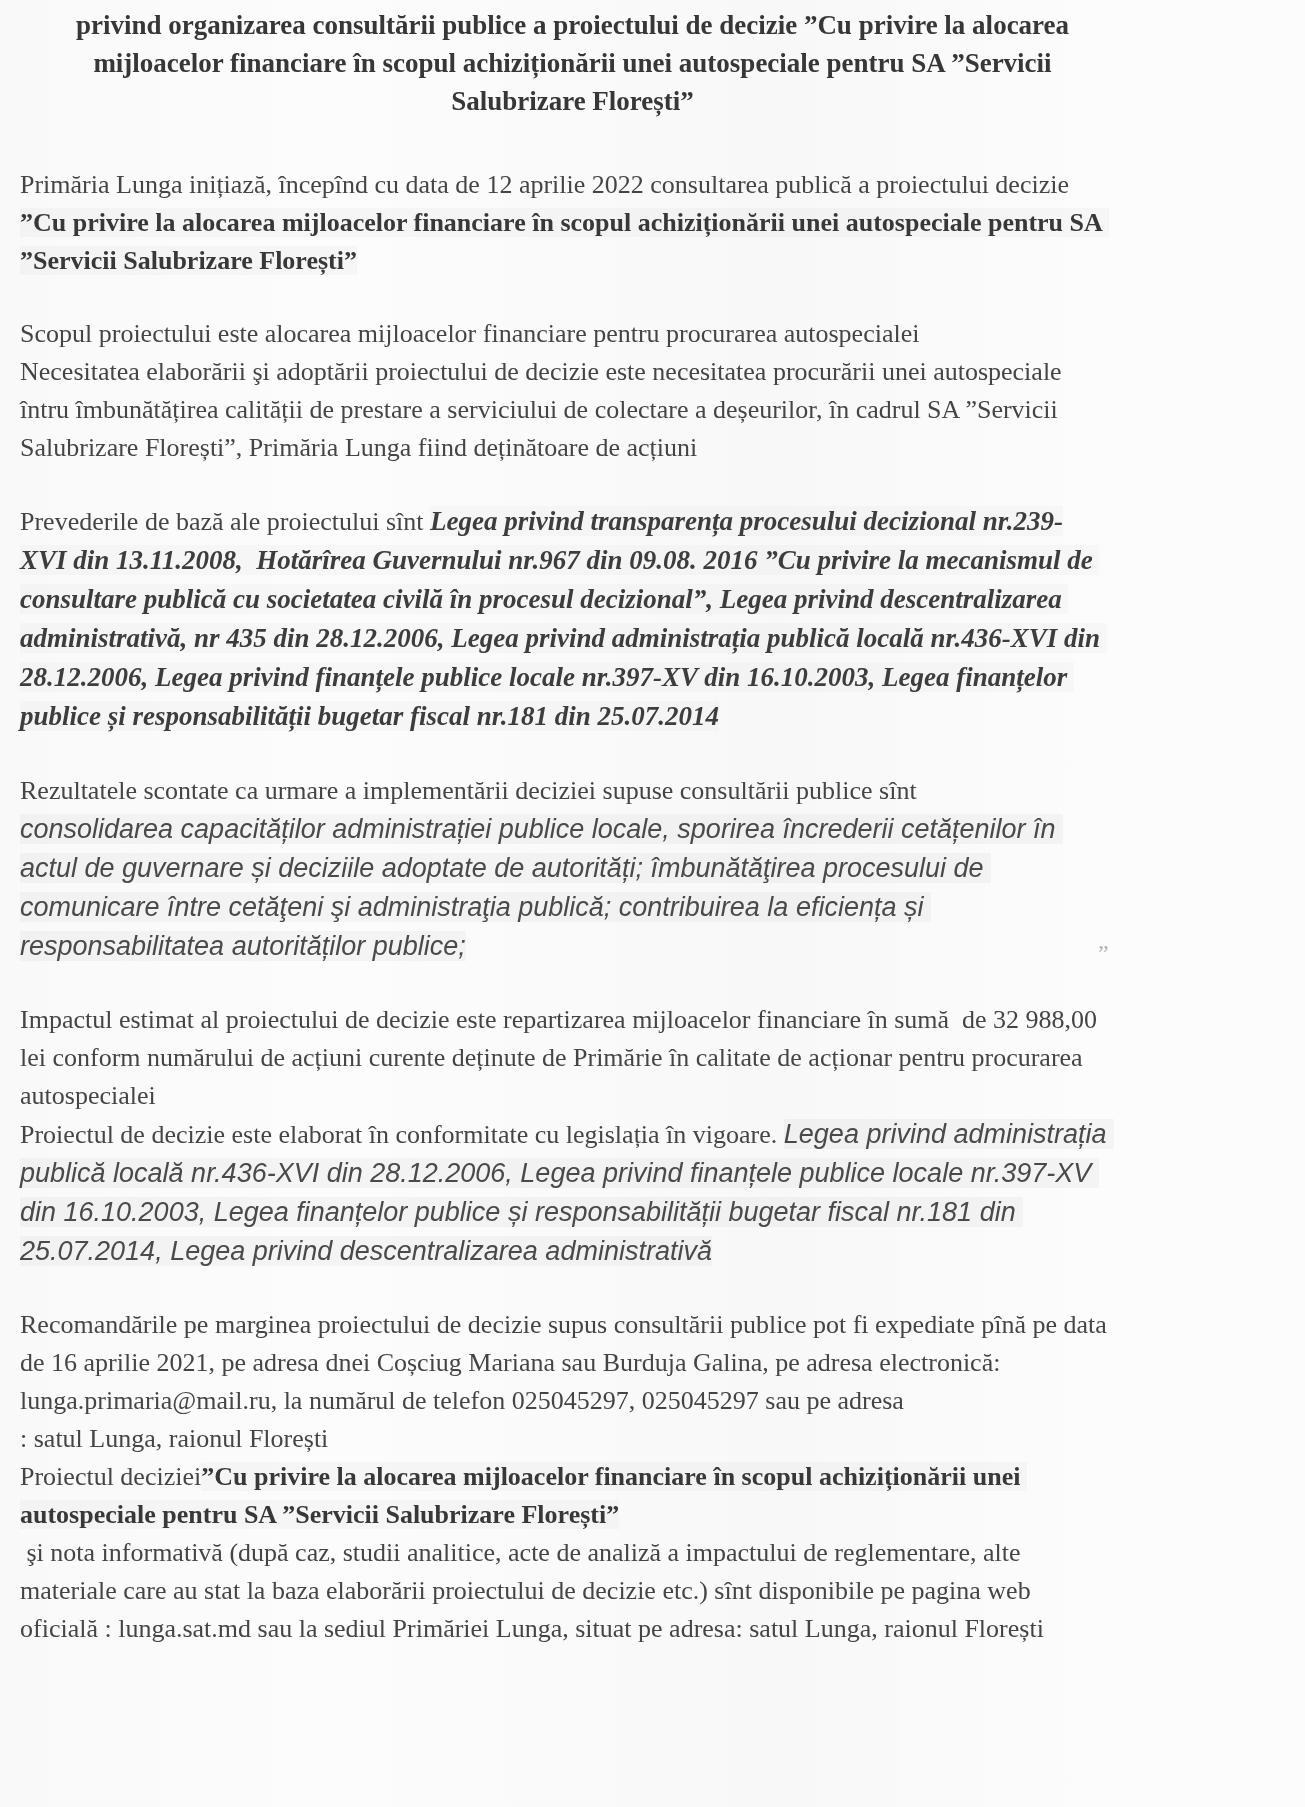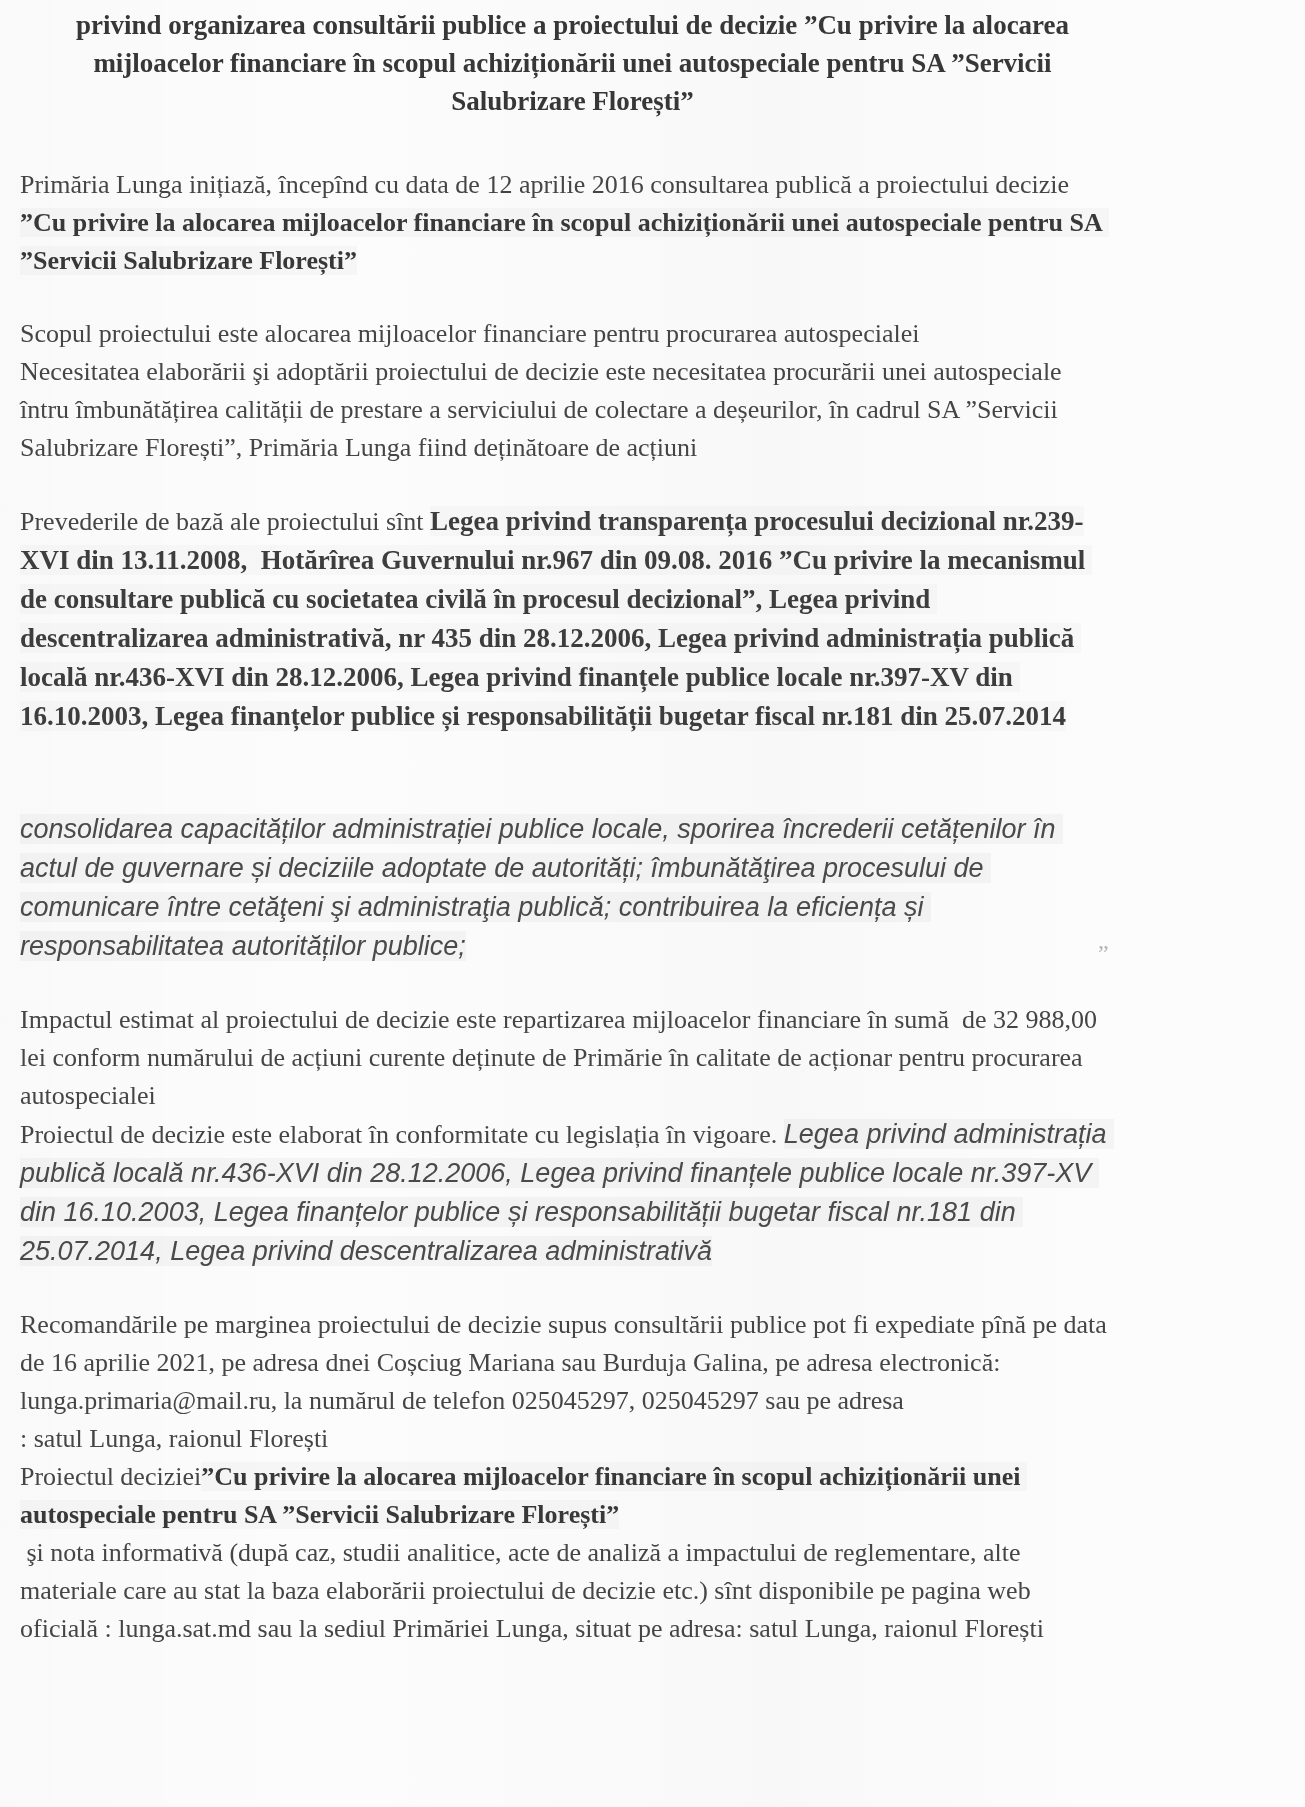--- a/index.html
+++ b/index.html
@@ -39,20 +39,21 @@
   }
   .serif { font-family: "Liberation Serif", serif; }
   .bold {
     font-weight: 700;
     color: #383838;
     background: rgba(0,0,0,0.025);
   }
   .law {
     font-family: "Liberation Serif", serif;
     font-weight: 700;
+    font-style: italic;
     font-size: 27px;
     color: #3d3d3d;
     background: rgba(0,0,0,0.02);
   }
   .sansit {
     font-family: "Liberation Sans", sans-serif;
     font-style: italic;
     font-size: 27px;
     color: #4a4a4a;
     background: rgba(0,0,0,0.03);
@@ -66,29 +67,29 @@
     background: none;
   }
 </style>
 </head>
 <body>
 
 <div class="page">
 
   <div class="title">privind organizarea consultării publice a proiectului de decizie ”Cu privire la alocarea mijloacelor financiare în scopul achiziționării unei autospeciale pentru SA ”Servicii Salubrizare Florești”</div>
 
-  <p class="para"><span class="serif">Primăria Lunga inițiază, începînd cu data de 12 aprilie 2016 consultarea publică a proiectului decizie </span><span class="serif bold">”Cu privire la alocarea mijloacelor financiare în scopul achiziționării unei autospeciale pentru SA ”Servicii Salubrizare Florești”</span></p>
+  <p class="para"><span class="serif">Primăria Lunga inițiază, începînd cu data de 12 aprilie 2022 consultarea publică a proiectului decizie </span><span class="serif bold">”Cu privire la alocarea mijloacelor financiare în scopul achiziționării unei autospeciale pentru SA ”Servicii Salubrizare Florești”</span></p>
 
   <p class="para serif">Scopul proiectului este alocarea mijloacelor financiare pentru procurarea autospecialei
 Necesitatea elaborării şi adoptării proiectului de decizie este necesitatea procurării unei autospeciale întru îmbunătățirea calității de prestare a serviciului de colectare a deșeurilor, în cadrul SA ”Servicii Salubrizare Florești”, Primăria Lunga fiind deținătoare de acțiuni</p>
 
   <p class="para"><span class="serif">Prevederile de bază ale proiectului sînt </span><span class="law">Legea privind transparența procesului decizional nr.239-XVI din 13.11.2008,  Hotărîrea Guvernului nr.967 din 09.08. 2016 ”Cu privire la mecanismul de consultare publică cu societatea civilă în procesul decizional”, Legea privind descentralizarea administrativă, nr 435 din 28.12.2006, Legea privind administrația publică locală nr.436-XVI din 28.12.2006, Legea privind finanțele publice locale nr.397-XV din 16.10.2003, Legea finanțelor publice și responsabilității bugetar fiscal nr.181 din 25.07.2014</span></p>
 
 
-  <p class="para"><span class="sansit">
+  <p class="para"><span class="serif">Rezultatele scontate ca urmare a implementării deciziei supuse consultării publice sînt </span><span class="sansit">
 consolidarea capacităților administrației publice locale, sporirea încrederii cetățenilor în actul de guvernare și deciziile adoptate de autorități; îmbunătăţirea procesului de comunicare între cetăţeni şi administraţia publică; contribuirea la eficiența și responsabilitatea autorităților publice;</span></p>
 
   <p class="para"><span class="serif">Impactul estimat al proiectului de decizie este repartizarea mijloacelor financiare în sumă  de 32 988,00 lei conform numărului de acțiuni curente deținute de Primărie în calitate de acționar pentru procurarea autospecialei
 Proiectul de decizie este elaborat în conformitate cu legislația în vigoare. </span><span class="sansit">Legea privind administrația publică locală nr.436-XVI din 28.12.2006, Legea privind finanțele publice locale nr.397-XV din 16.10.2003, Legea finanțelor publice și responsabilității bugetar fiscal nr.181 din 25.07.2014, Legea privind descentralizarea administrativă</span></p>
 
   <p class="para"><span class="serif">Recomandările pe marginea proiectului de decizie supus consultării publice pot fi expediate pînă pe data de 16 aprilie 2021, pe adresa dnei Coșciug Mariana sau Burduja Galina, pe adresa electronică: lunga.primaria@mail.ru, la numărul de telefon 025045297, 025045297 sau pe adresa
 : satul Lunga, raionul Florești
 Proiectul deciziei</span><span class="serif bold">”Cu privire la alocarea mijloacelor financiare în scopul achiziționării unei autospeciale pentru SA ”Servicii Salubrizare Florești”</span><span class="serif">
  şi nota informativă (după caz, studii analitice, acte de analiză a impactului de reglementare, alte materiale care au stat la baza elaborării proiectului de decizie etc.) sînt disponibile pe pagina web oficială : lunga.sat.md sau la sediul Primăriei Lunga, situat pe adresa: satul Lunga, raionul Florești</span></p>
 

